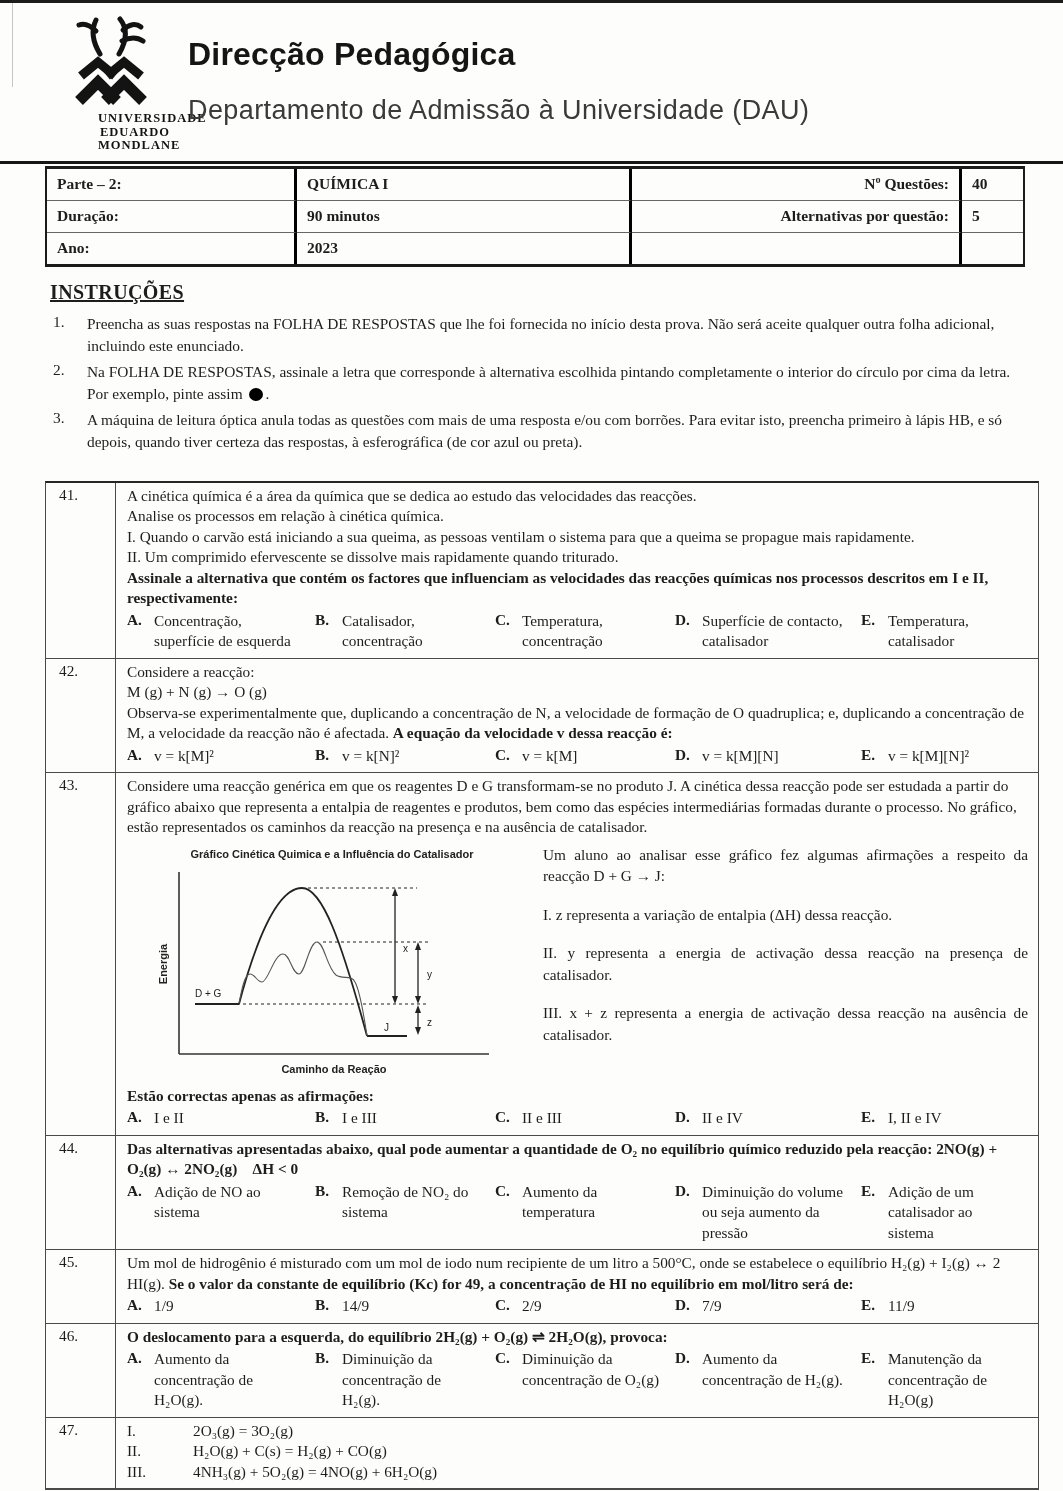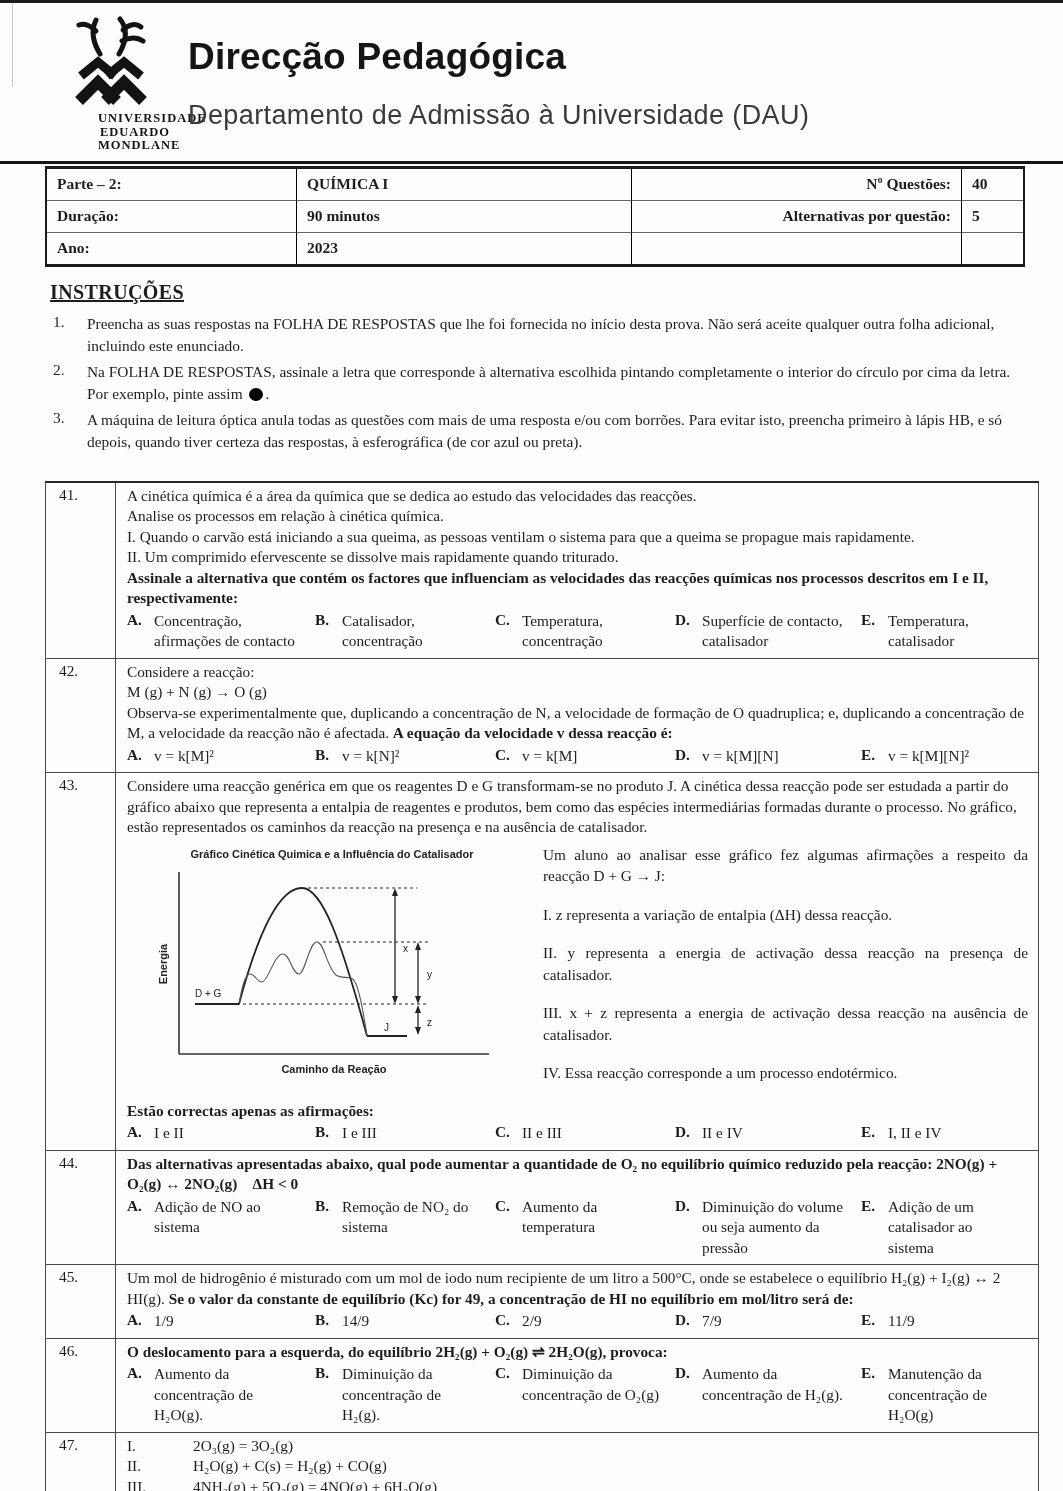--- a/index.html
+++ b/index.html
@@ -13,33 +13,33 @@
     color:#1d1d1d;
   }
   .top-artifact{position:absolute;top:0;left:0;right:0;height:3px;background:#1c1c1c;}
   .left-artifact{position:absolute;left:12px;top:3px;height:84px;width:1px;background:#c7c7c7;}
 
   
   .hdr{display:flex;align-items:flex-start;margin:16px 28px 0 50px;}
   .logo-wrap{width:122px;flex:none;text-align:center;}
   .logo-text{font-family:"Liberation Serif",serif;font-weight:bold;font-size:12.5px;line-height:13.5px;letter-spacing:1px;color:#141414;margin-left:48px;}
   .hdr-titles{margin-left:16px;padding-top:12px;font-family:"Liberation Sans",sans-serif;}
-  .hdr-title{font-size:37px;font-weight:bold;color:#151515;margin:8px 0 0 0;letter-spacing:.2px;}
+  .hdr-title{font-size:32px;font-weight:bold;color:#151515;margin:8px 0 0 0;letter-spacing:.2px;}
   .hdr-subtitle{font-size:27px;font-weight:400;color:#3a3a3a;margin:22px 0 0 0;letter-spacing:.4px;}
   .hdr-rule{border:none;border-top:3px solid #161616;margin:8px 0 0 0;}
 
   
   .info-table{
     display:grid;
     grid-template-columns:250px 335px 330px 1fr;
     margin:2px 38px 0 45px;
     border:2px solid #1b1b1b;border-top-width:3px;border-bottom-width:3px;
     font-weight:bold;font-size:15.5px;
   }
-  .info-cell{padding:6px 10px 7px 10px;border-right:1px solid #000000;border-bottom:1px solid #666;}
+  .info-cell{padding:6px 10px 7px 10px;border-right:3px solid #000000;border-bottom:1px solid #666;}
   .info-cell.last-col{border-right:none;}
   .info-cell.last-row{border-bottom:none;}
   .info-cell.ralign{text-align:right;}
 
   
   .instr{margin:14px 30px 0 50px;font-size:15.4px;}
   .instr-title{text-align:left;font-weight:bold;font-size:20px;text-decoration:underline;letter-spacing:.4px;margin-bottom:9px;}
   .instr-item{display:flex;margin-bottom:4px;}
   .instr-num{width:34px;flex:none;padding-left:3px;}
   .instr-text{flex:1;line-height:22px;}
@@ -150,21 +150,21 @@
         <div class="qnum">41.</div>
         <div class="qbody">
           <div class="qline"><span>A cinética química é a área da química que se dedica ao estudo das velocidades das reacções.</span></div>
           <div class="qline"><span>Analise os processos em relação à cinética química.</span></div>
           <div class="qline"><span>I. Quando o carvão está iniciando a sua queima, as pessoas ventilam o sistema para que a queima se propague mais rapidamente.</span></div>
           <div class="qline"><span>II. Um comprimido efervescente se dissolve mais rapidamente quando triturado.</span></div>
           <div class="qline"><span class="b">Assinale a alternativa que contém os factores que influenciam as velocidades das reacções químicas nos processos descritos em I e II, respectivamente:</span></div>
           <div class="opts">
             <div class="opt">
               <span class="letter">A.</span>
-              <span class="txt">Concentração, afirmações de contacto</span>
+              <span class="txt">Concentração, superfície de esquerda</span>
             </div>
             <div class="opt">
               <span class="letter">B.</span>
               <span class="txt">Catalisador, concentração</span>
             </div>
             <div class="opt">
               <span class="letter">C.</span>
               <span class="txt">Temperatura, concentração</span>
             </div>
             <div class="opt">
@@ -253,21 +253,20 @@
         <polygon points="291,163 288,171 294,171" fill="#222"></polygon>
         <polygon points="291,193 288,185 294,185" fill="#222"></polygon>
         <text x="300" y="184" font-size="10">z</text>
       </svg>
     </div>
   <div class="fig-side">
               <p class="side-par">Um aluno ao analisar esse gráfico fez algumas afirmações a respeito da reacção D + G → J:</p>
               <p class="side-par">I. z representa a variação de entalpia (ΔH) dessa reacção.</p>
               <p class="side-par">II. y representa a energia de activação dessa reacção na presença de catalisador.</p>
               <p class="side-par">III. x + z representa a energia de activação dessa reacção na ausência de catalisador.</p>
-              <p class="side-par">IV. Essa reacção corresponde a um processo endotérmico.</p>
             </div>
           </div>
           <div class="qline"><span class="b">Estão correctas apenas as afirmações:</span></div>
           <div class="opts">
             <div class="opt">
               <span class="letter">A.</span>
               <span class="txt">I e II</span>
             </div>
             <div class="opt">
               <span class="letter">B.</span>

